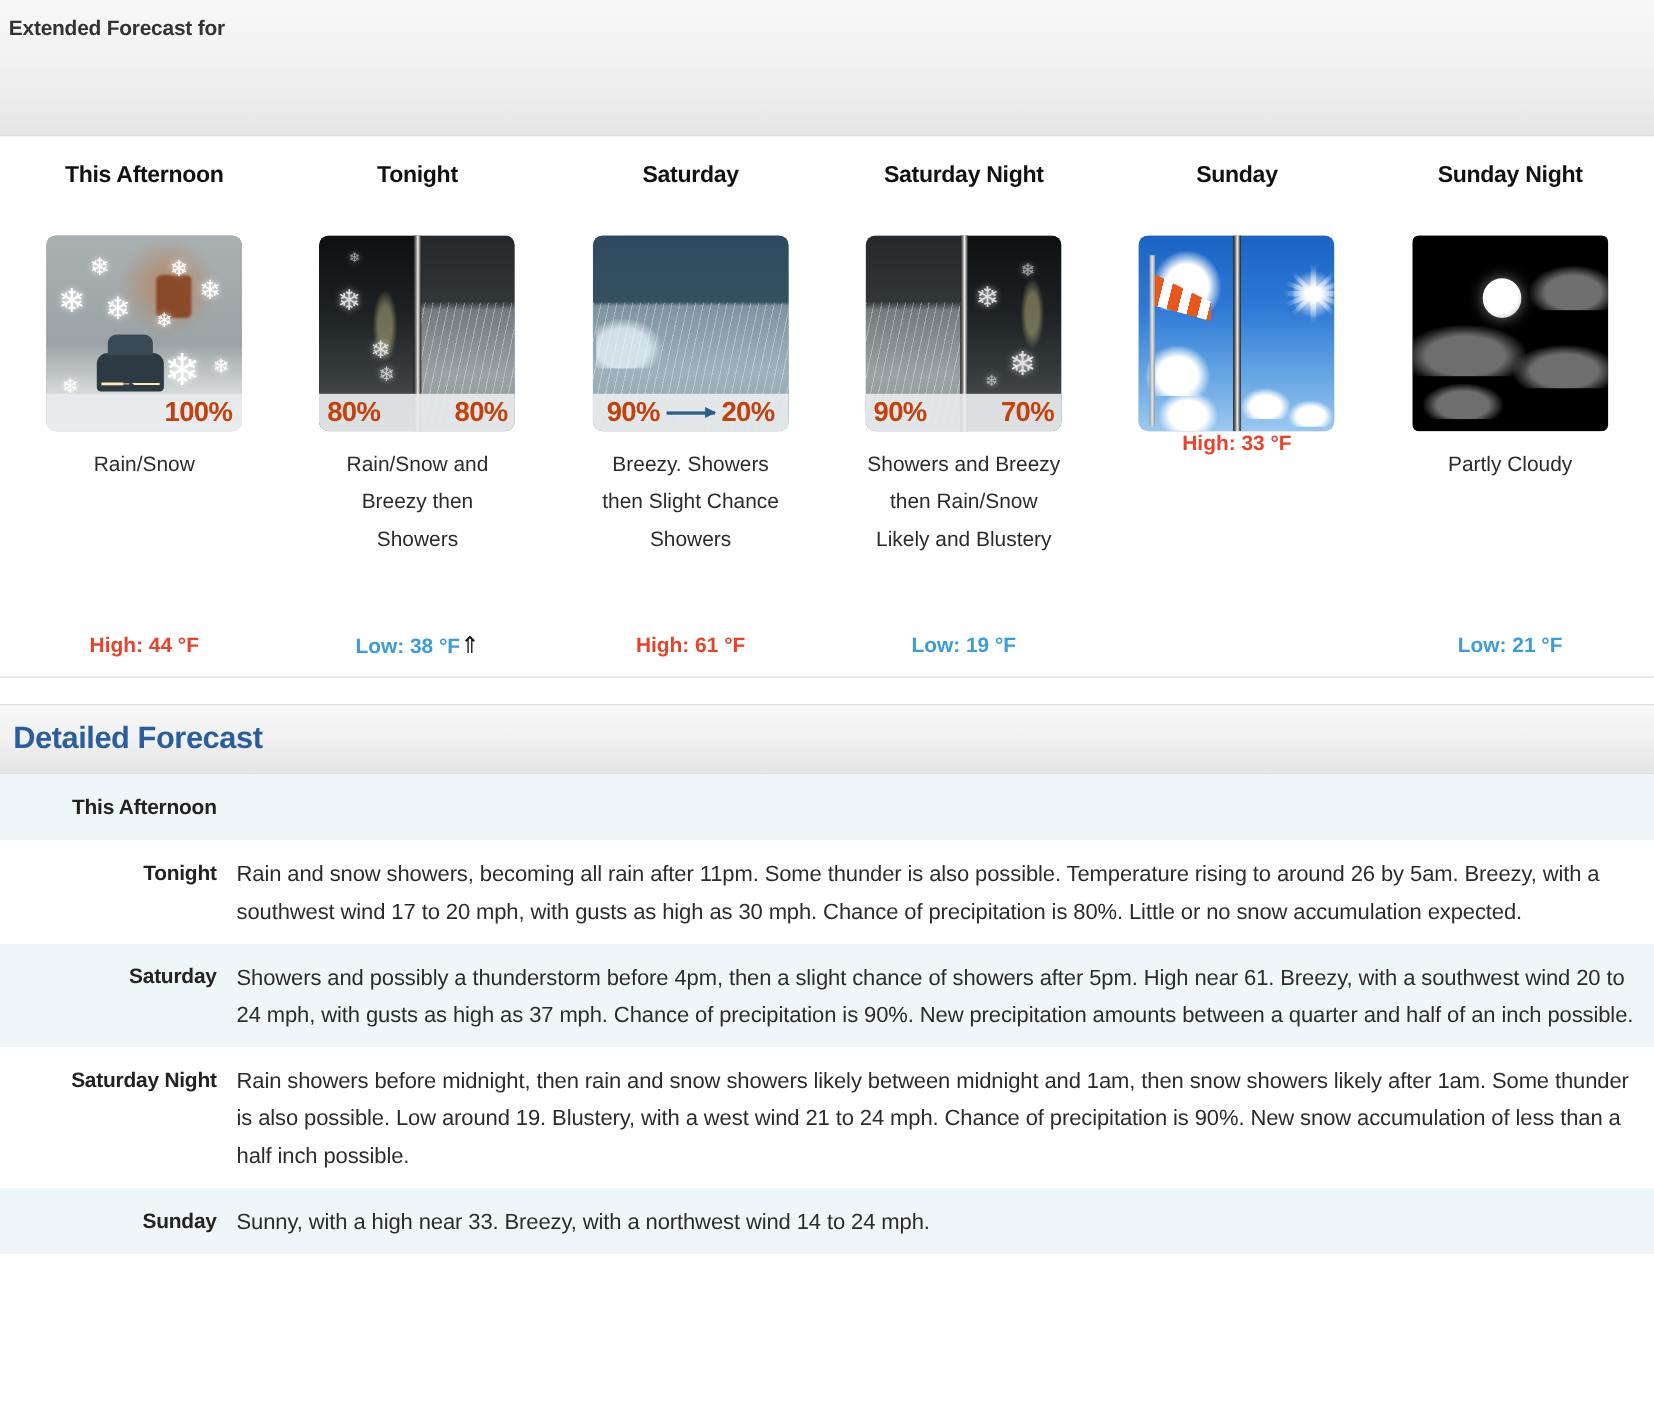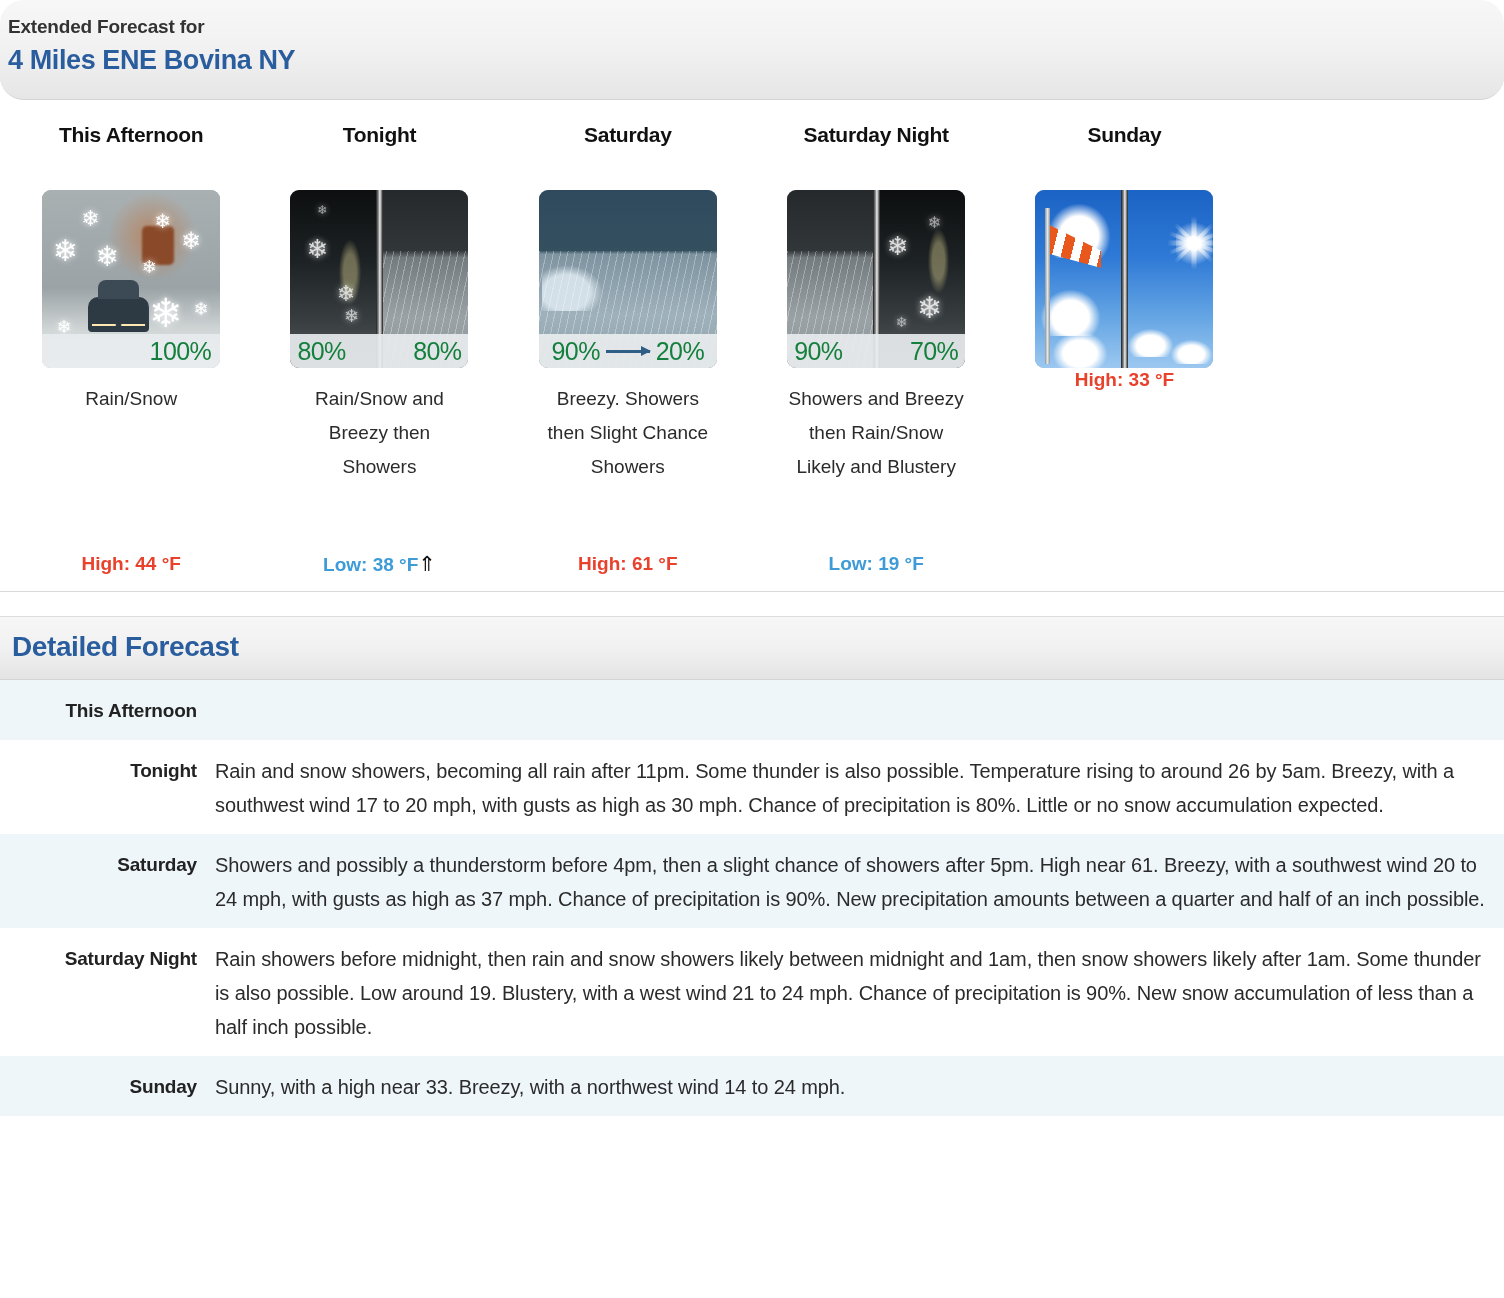--- a/index.html
+++ b/index.html
@@ -6,25 +6,24 @@
   html, body {
     margin: 0; padding: 0;
     width: 1504px;
     background: #ffffff;
     font-family: "Liberation Sans", sans-serif;
     -webkit-font-smoothing: antialiased;
   }
 
   
   .ef-header {
-    height: 100px;
+    height: 124px;
     background: linear-gradient(to bottom, #f7f7f7 0%, #f2f2f2 45%, #e6e6e6 100%);
     border-bottom: 1px solid #d4d4d4;
     padding: 14px 0 0 8px;
-    border-radius: 24px;
   }
   .ef-header-line1 {
     font-size: 19px;
     font-weight: bold;
     color: #333333;
     letter-spacing: -0.2px;
     line-height: 26px;
   }
   .ef-header-line2 {
     font-size: 27px;
@@ -84,22 +83,22 @@
     display: flex;
     align-items: center;
     background: rgba(232,236,238,0.92);
     z-index: 6;
   }
   .ef-icon .pct-bar.single { justify-content: flex-end; padding-right: 9px; }
   .ef-icon .pct-bar.dual { justify-content: space-between; padding: 0 7px; }
   .ef-icon .pct-bar.arrow { justify-content: center; gap: 6px; }
   .ef-pct {
     font-size: 25px;
-    font-weight: normal;
-    color: #15803d;
+    font-weight: bold;
+    color: #c2410c;
     letter-spacing: -0.6px;
     line-height: 1;
   }
   .ef-arrow {
     display: inline-block;
     width: 44px;
     height: 3px;
     background: #2e5d86;
     position: relative;
   }
@@ -285,21 +284,20 @@
   .sc-moon .mc {
     position: absolute;
     background: radial-gradient(ellipse at 50% 60%, #6e6e6e 0 46%, rgba(60,60,60,0) 74%);
   }
 </style>
 </head>
 <body>
 
 <div class="ef-header">
   <div class="ef-header-line1">Extended Forecast for</div>
-  <div class="ef-header-line2">4 Miles ENE Bovina NY</div>
 </div>
 
 <div class="ef-panel">
   <div class="ef-row">
 
     <div class="ef-card">
       <div class="ef-period">This Afternoon</div>
       <div class="ef-icon">
         <div class="sc sc-snowroad">
           <div class="car2"></div>
@@ -421,20 +419,34 @@
             </div>
             <div class="cl" style="left:4%;top:78%;width:50%;height:16%;"></div>
             <div class="cl" style="left:52%;top:84%;width:46%;height:14%;"></div>
           </div>
         </div>
         <div class="ef-divider"></div>
       </div>
       <div class="ef-temp high"><span>High: 33 °F</span></div>
     </div>
 
+    <div class="ef-card">
+      <div class="ef-period">Sunday Night</div>
+      <div class="ef-icon" style="border-radius:6px;">
+        <div class="sc sc-moon">
+          <div class="moon"></div>
+          <div class="mc" style="left:-4%;top:46%;width:62%;height:26%;"></div>
+          <div class="mc" style="left:52%;top:56%;width:52%;height:22%;"></div>
+          <div class="mc" style="left:6%;top:76%;width:40%;height:18%;"></div>
+          <div class="mc" style="left:60%;top:16%;width:44%;height:22%;"></div>
+        </div>
+      </div>
+      <div class="ef-desc">Partly Cloudy</div>
+      <div class="ef-temp low"><span>Low: 21 °F</span></div>
+    </div>
 
   </div>
 </div>
 
 <div class="df-wrap">
   <div class="df-header">
     <div class="df-title">Detailed Forecast</div>
   </div>
 
   <div class="df-row odd">

